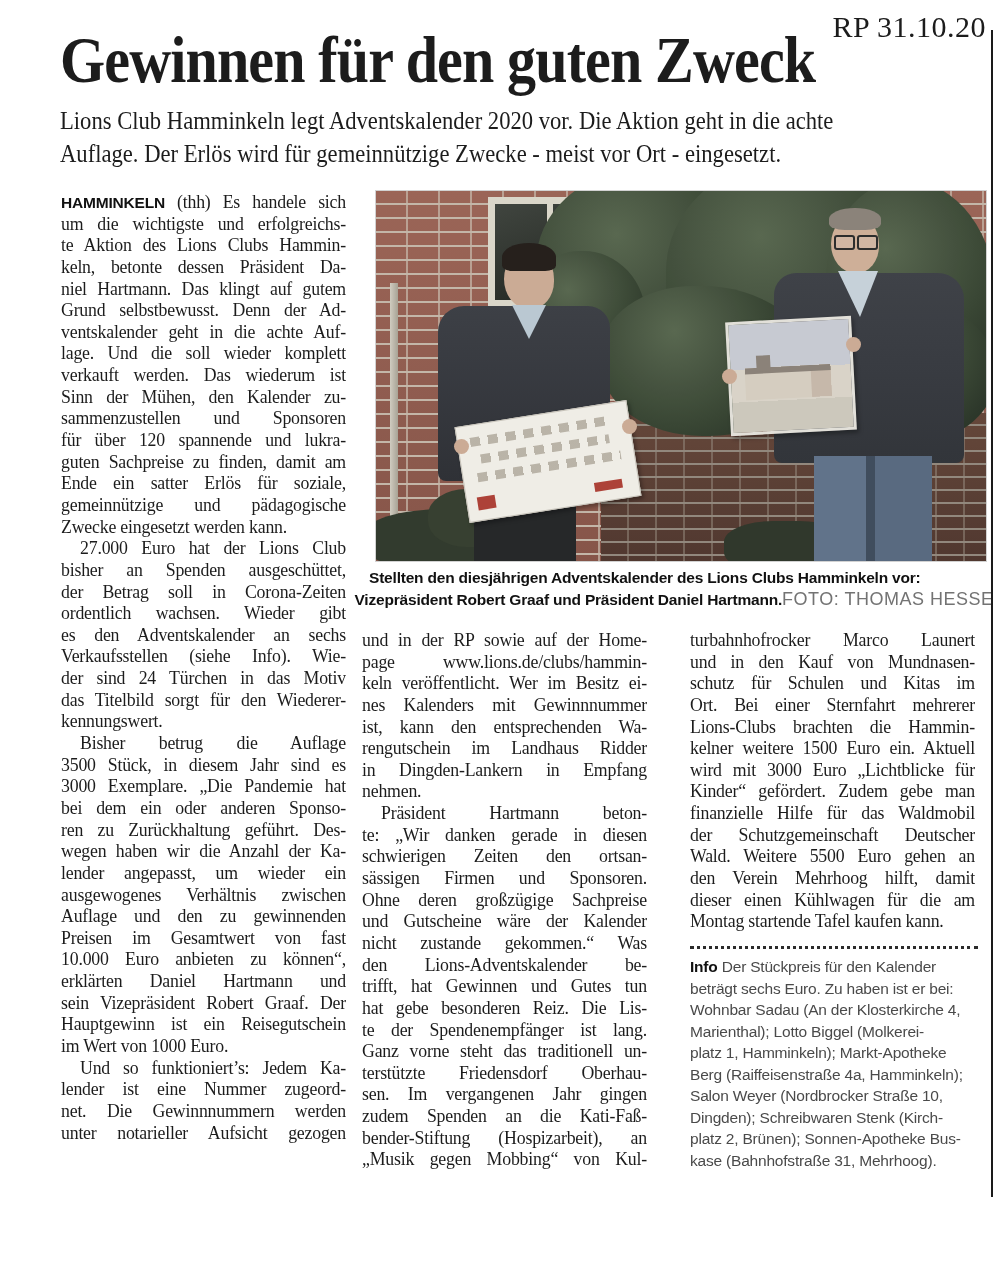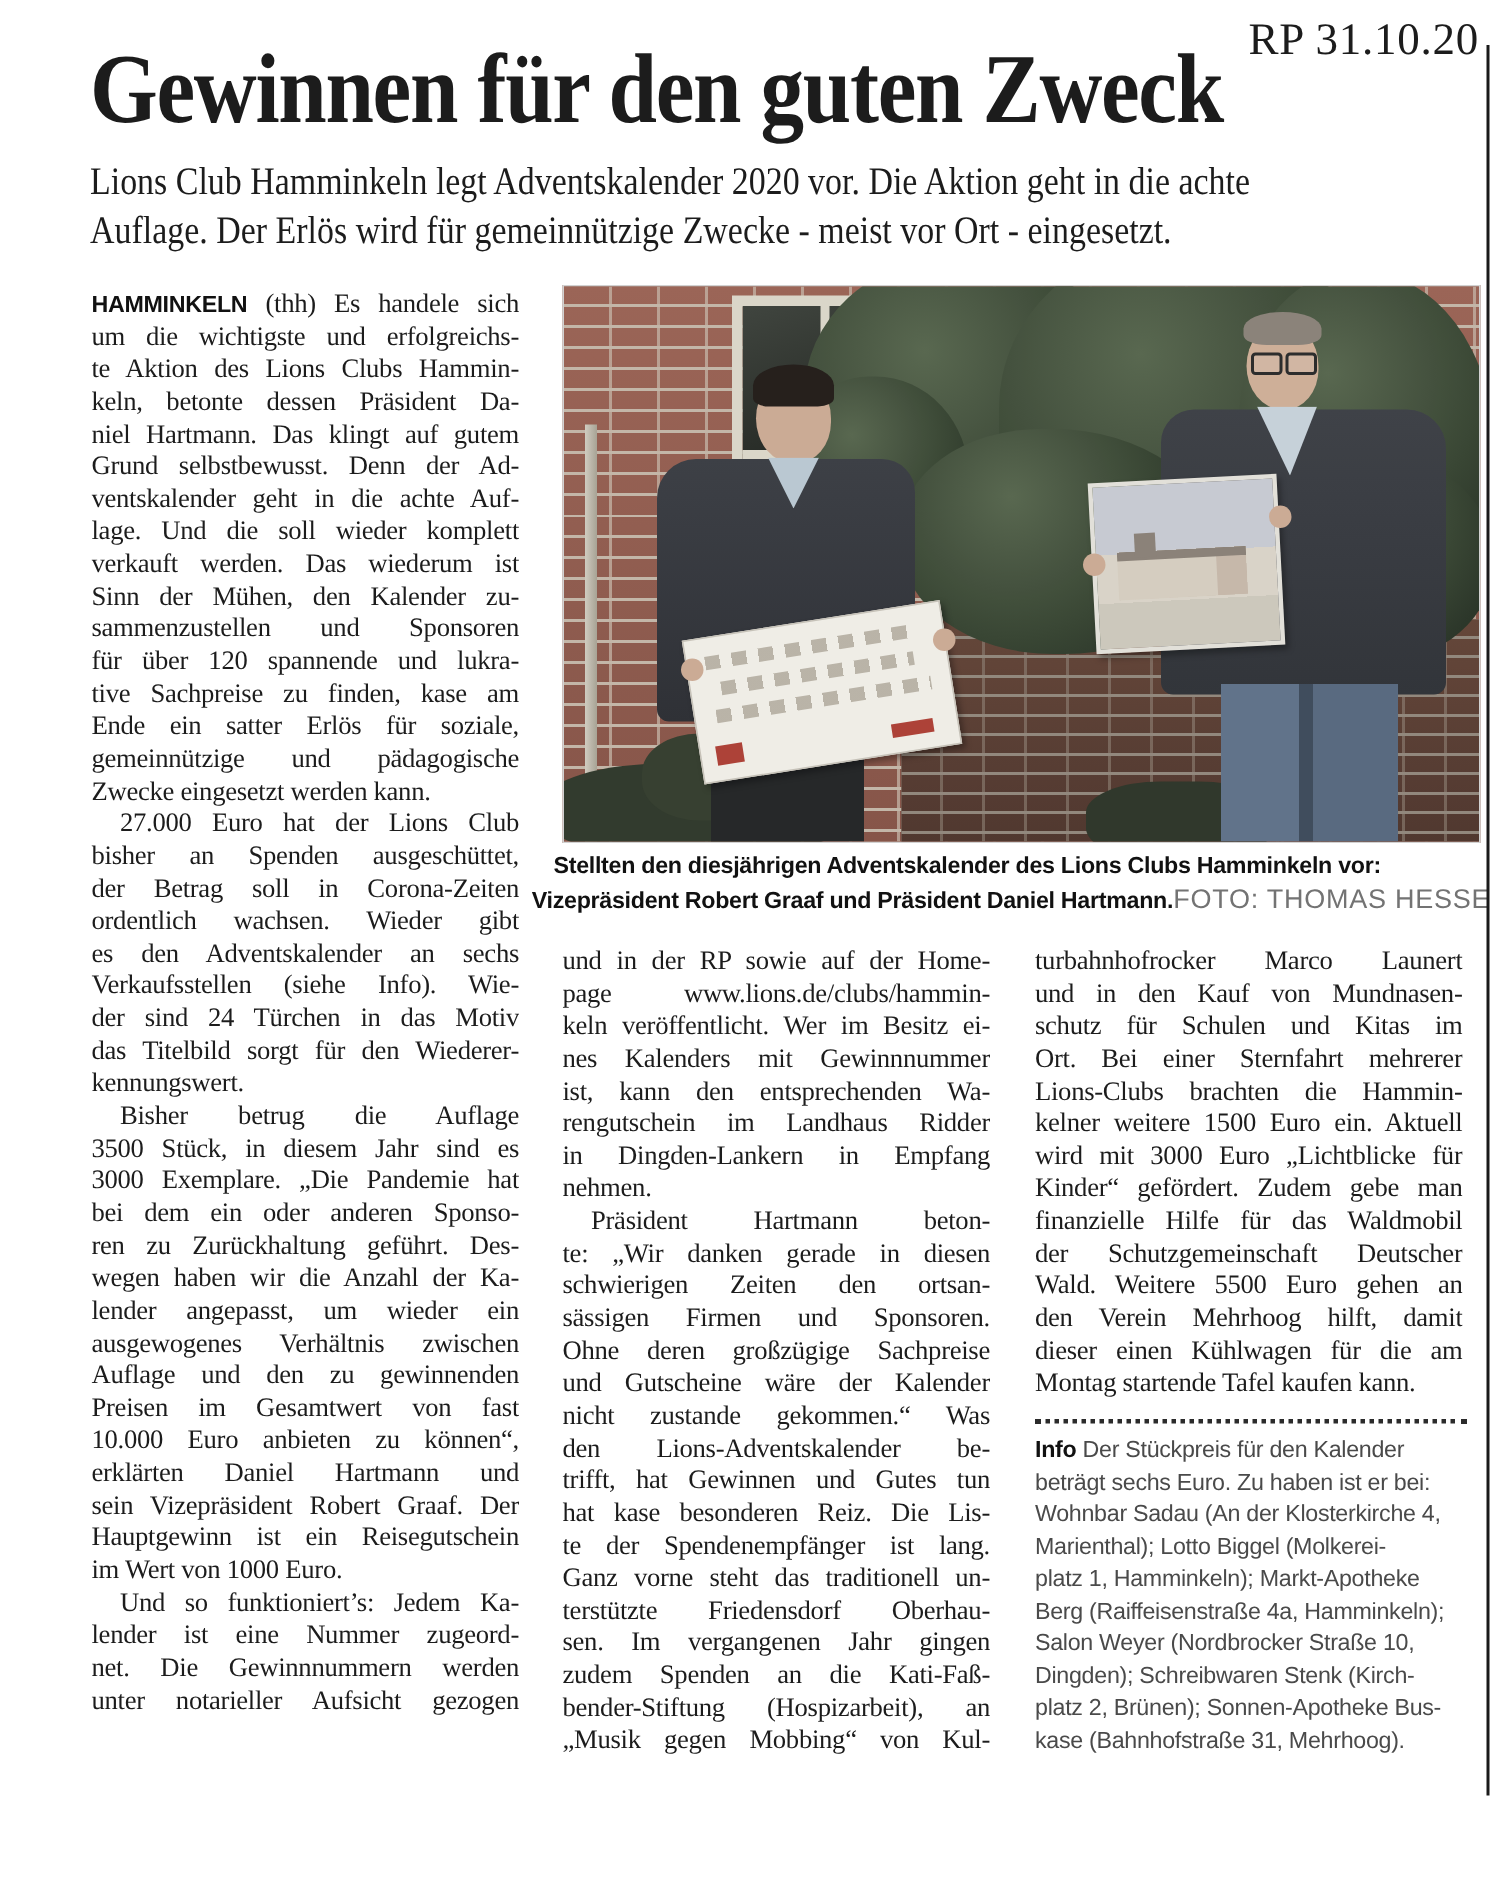--- a/index.html
+++ b/index.html
@@ -9,21 +9,21 @@
   
   .date{position:absolute;top:10px;right:14px;font-size:30px;letter-spacing:.5px;white-space:nowrap;}
   .headline{position:absolute;left:60px;top:20px;font-size:66px;font-weight:bold;line-height:80px;
             white-space:nowrap;transform:scaleX(.88);transform-origin:left top;letter-spacing:-1px;}
   .subhead{position:absolute;left:60px;top:104px;transform:scaleX(.87);transform-origin:left top;}
   .subline{font-size:26px;line-height:33px;white-space:nowrap;}
 
   
   .col{position:absolute;width:285px;}
   #col-0{left:61px;top:192px;}
-  #col-1{left:375px;top:630px;}
+  #col-1{left:362px;top:630px;}
   #col-2{left:690px;top:630px;}
   .bline{font-size:17.8px;line-height:21.65px;height:21.65px;overflow:hidden;
          text-align:justify;text-align-last:justify;letter-spacing:-0.2px;}
   .bline.indent{text-indent:19px;}
   .bline.end{text-align-last:left;}
   .lead{font-family:"Liberation Sans",sans-serif;font-weight:bold;font-size:15.5px;letter-spacing:-.2px;color:#111;}
 
   
   .photo{position:absolute;left:375px;top:190px;width:610px;height:370px;overflow:hidden;
          border:1px solid #d5d5d5;background:#9d5b4a;filter:saturate(.82) contrast(.97);}
@@ -129,21 +129,21 @@
       <div class="bline">te Aktion des Lions Clubs Hammin-</div>
       <div class="bline">keln, betonte dessen Präsident Da-</div>
       <div class="bline">niel Hartmann. Das klingt auf gutem</div>
       <div class="bline">Grund selbstbewusst. Denn der Ad-</div>
       <div class="bline">ventskalender geht in die achte Auf-</div>
       <div class="bline">lage. Und die soll wieder komplett</div>
       <div class="bline">verkauft werden. Das wiederum ist</div>
       <div class="bline">Sinn der Mühen, den Kalender zu-</div>
       <div class="bline">sammenzustellen und Sponsoren</div>
       <div class="bline">für über 120 spannende und lukra-</div>
-      <div class="bline">tive Sachpreise zu finden, kase am</div>
+      <div class="bline">guten Sachpreise zu finden, damit am</div>
       <div class="bline">Ende ein satter Erlös für soziale,</div>
       <div class="bline">gemeinnützige und pädagogische</div>
       <div class="bline end">Zwecke eingesetzt werden kann.</div>
       <div class="bline indent">27.000 Euro hat der Lions Club</div>
       <div class="bline">bisher an Spenden ausgeschüttet,</div>
       <div class="bline">der Betrag soll in Corona-Zeiten</div>
       <div class="bline">ordentlich wachsen. Wieder gibt</div>
       <div class="bline">es den Adventskalender an sechs</div>
       <div class="bline">Verkaufsstellen (siehe Info). Wie-</div>
       <div class="bline">der sind 24 Türchen in das Motiv</div>
@@ -239,21 +239,21 @@
       <div class="bline end">nehmen.</div>
       <div class="bline indent">Präsident Hartmann beton-</div>
       <div class="bline">te: „Wir danken gerade in diesen</div>
       <div class="bline">schwierigen Zeiten den ortsan-</div>
       <div class="bline">sässigen Firmen und Sponsoren.</div>
       <div class="bline">Ohne deren großzügige Sachpreise</div>
       <div class="bline">und Gutscheine wäre der Kalender</div>
       <div class="bline">nicht zustande gekommen.“ Was</div>
       <div class="bline">den Lions-Adventskalender be-</div>
       <div class="bline">trifft, hat Gewinnen und Gutes tun</div>
-      <div class="bline">hat kase besonderen Reiz. Die Lis-</div>
+      <div class="bline">hat gebe besonderen Reiz. Die Lis-</div>
       <div class="bline">te der Spendenempfänger ist lang.</div>
       <div class="bline">Ganz vorne steht das traditionell un-</div>
       <div class="bline">terstützte Friedensdorf Oberhau-</div>
       <div class="bline">sen. Im vergangenen Jahr gingen</div>
       <div class="bline">zudem Spenden an die Kati-Faß-</div>
       <div class="bline">bender-Stiftung (Hospizarbeit), an</div>
       <div class="bline">„Musik gegen Mobbing“ von Kul-</div>
     </div>
   <div class="col" id="col-2">
       <div class="bline">turbahnhofrocker Marco Launert</div>

